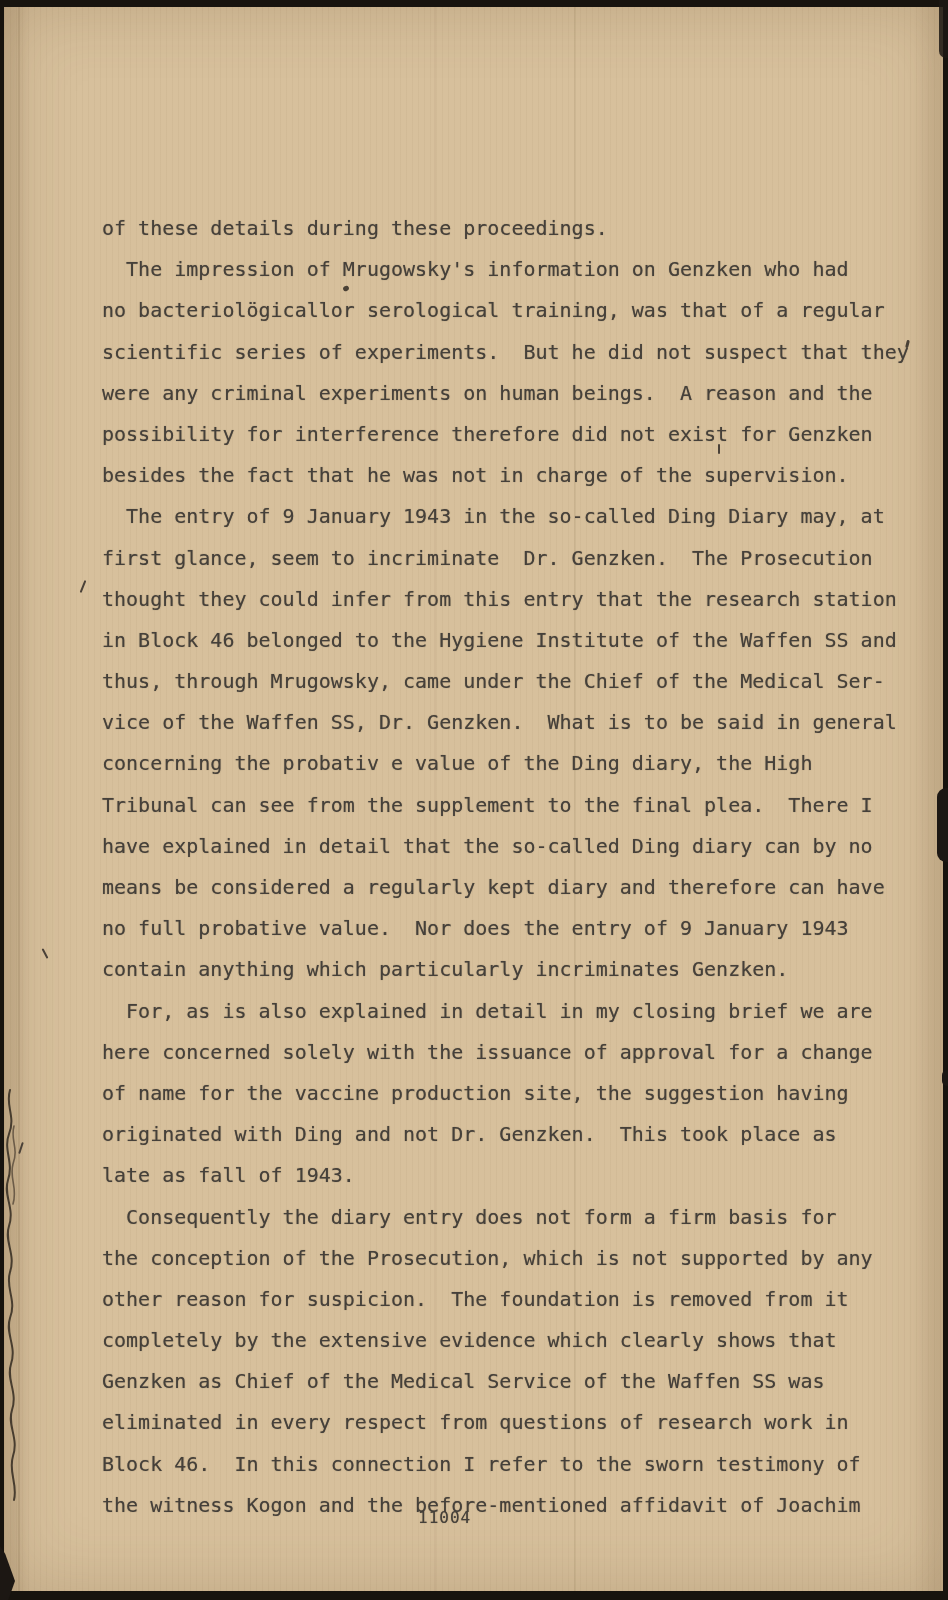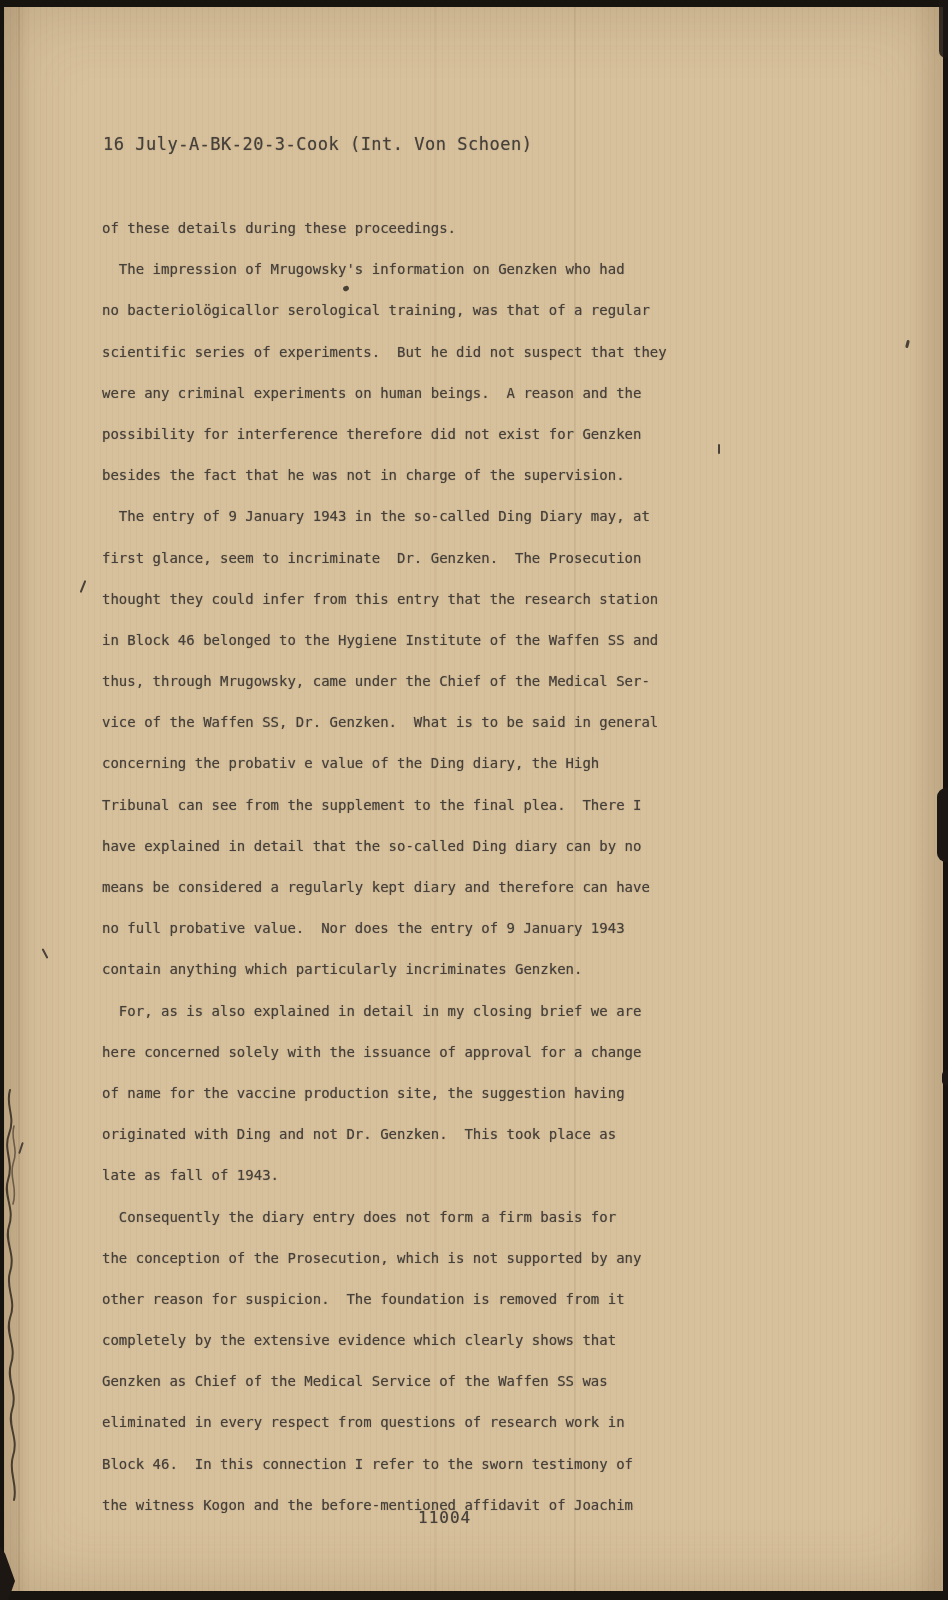--- a/index.html
+++ b/index.html
@@ -26,21 +26,21 @@
     color:#45403a;
     text-shadow:0 0 1px rgba(70,58,45,0.55);
     white-space:pre;
   }
   .header{
     position:absolute;left:103px;top:84px;
     font-size:17px;line-height:24px;letter-spacing:0.5px;
   }
   .doc-body{
     position:absolute;left:102px;top:208px;width:800px;
-    font-size:14px;line-height:41.2px;
+    font-size:20px;line-height:41.2px;
   }
   .doc-body .line{height:41.2px;}
   .footer{
     position:absolute;left:418px;top:1508px;
     font-size:16px;letter-spacing:1px;
   }
 
   
   .smudge{position:absolute;background:#1c1713;}
   .sm-right-large{right:0;top:788px;width:11px;height:74px;border-radius:9px 0 0 9px;}
@@ -60,21 +60,20 @@
 </head>
 <body>
 
 <div class="paper">
   <div class="crease c1"></div>
   <div class="crease c2"></div>
   <div class="crease c3"></div>
 </div>
 
 <div class="header typewritten">
-  <div>16 July-A-BK-20-3-Cook (Int. Von Schoen)</div>
 </div>
 
 <div class="doc-body typewritten"><div class="line">of these details during these proceedings.</div><div class="line">  The impression of Mrugowsky's information on Genzken who had</div><div class="line">no bacteriolögicallor serological training, was that of a regular</div><div class="line">scientific series of experiments.  But he did not suspect that they</div><div class="line">were any criminal experiments on human beings.  A reason and the</div><div class="line">possibility for interference therefore did not exist for Genzken</div><div class="line">besides the fact that he was not in charge of the supervision.</div><div class="line">  The entry of 9 January 1943 in the so-called Ding Diary may, at</div><div class="line">first glance, seem to incriminate  Dr. Genzken.  The Prosecution</div><div class="line">thought they could infer from this entry that the research station</div><div class="line">in Block 46 belonged to the Hygiene Institute of the Waffen SS and</div><div class="line">thus, through Mrugowsky, came under the Chief of the Medical Ser-</div><div class="line">vice of the Waffen SS, Dr. Genzken.  What is to be said in general</div><div class="line">concerning the probativ e value of the Ding diary, the High</div><div class="line">Tribunal can see from the supplement to the final plea.  There I</div><div class="line">have explained in detail that the so-called Ding diary can by no</div><div class="line">means be considered a regularly kept diary and therefore can have</div><div class="line">no full probative value.  Nor does the entry of 9 January 1943</div><div class="line">contain anything which particularly incriminates Genzken.</div><div class="line">  For, as is also explained in detail in my closing brief we are</div><div class="line">here concerned solely with the issuance of approval for a change</div><div class="line">of name for the vaccine production site, the suggestion having</div><div class="line">originated with Ding and not Dr. Genzken.  This took place as</div><div class="line">late as fall of 1943.</div><div class="line">  Consequently the diary entry does not form a firm basis for</div><div class="line">the conception of the Prosecution, which is not supported by any</div><div class="line">other reason for suspicion.  The foundation is removed from it</div><div class="line">completely by the extensive evidence which clearly shows that</div><div class="line">Genzken as Chief of the Medical Service of the Waffen SS was</div><div class="line">eliminated in every respect from questions of research work in</div><div class="line">Block 46.  In this connection I refer to the sworn testimony of</div><div class="line">the witness Kogon and the before-mentioned affidavit of Joachim</div></div>
 
 <div class="footer typewritten">11004</div>
 
 <div class="smudge sm-right-large"></div>
 <div class="smudge sm-right-small"></div>
 <div class="smudge sm-corner-bl"></div>
 <div class="smudge sm-corner-tr"></div>

